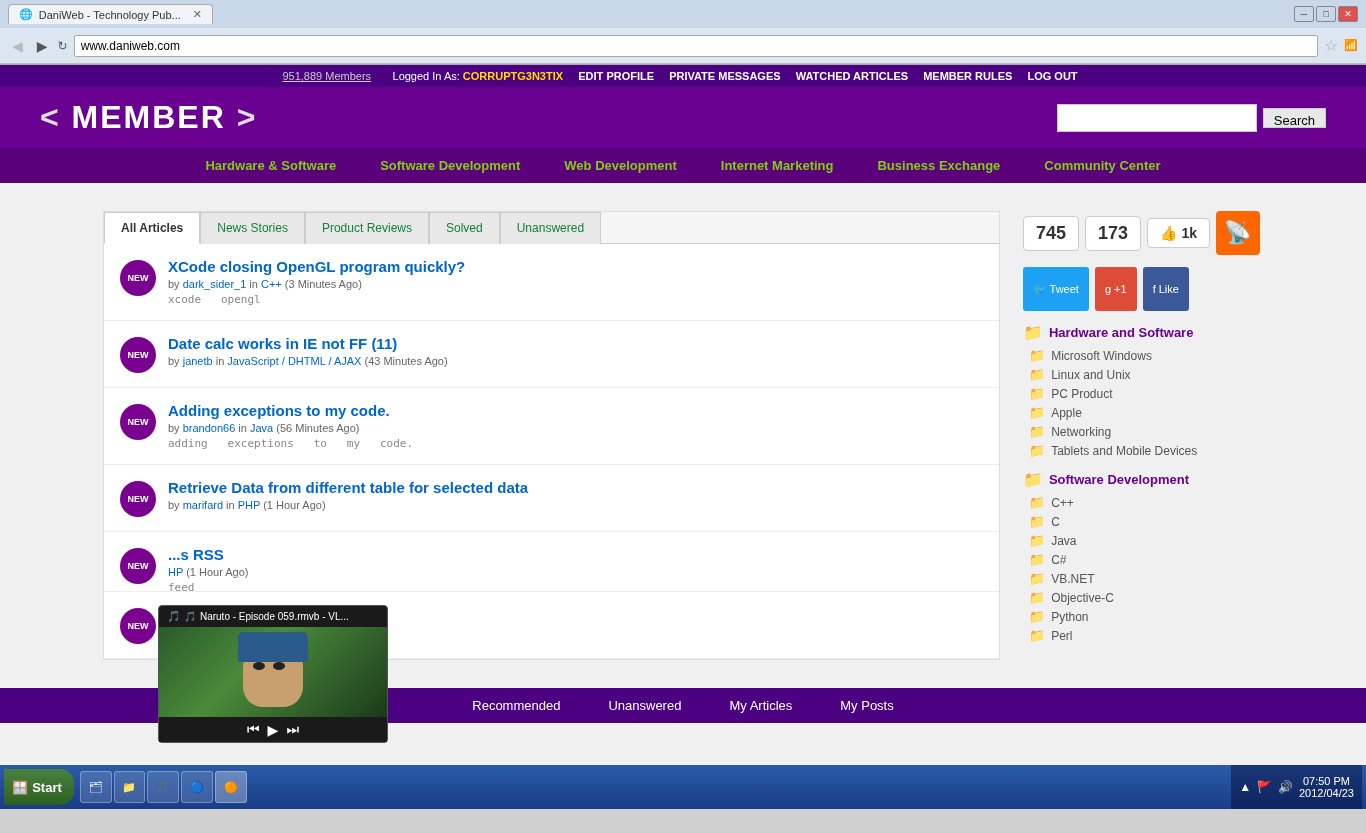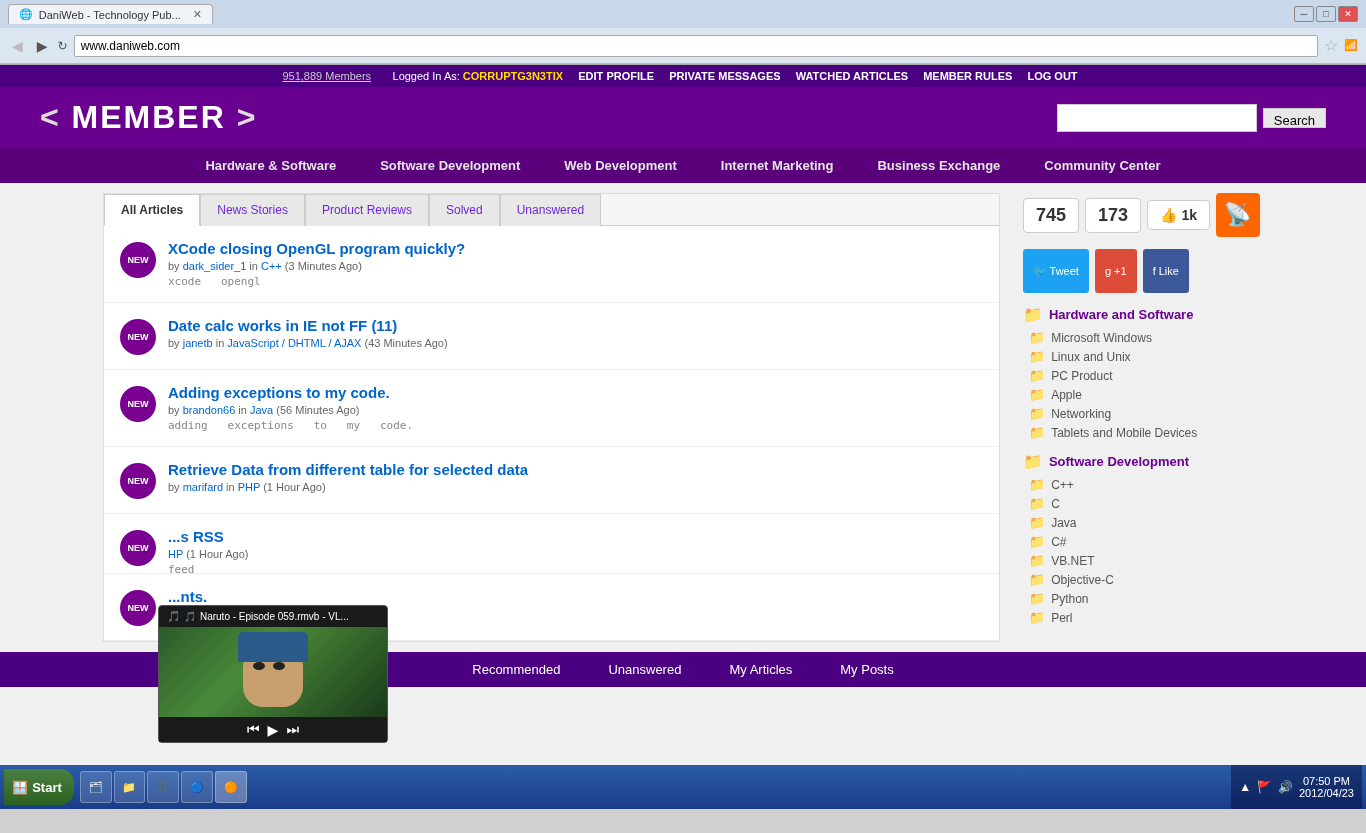--- a/index.html
+++ b/index.html
@@ -31,29 +31,29 @@
 
     
     .site-header { background: #6a0090; display: flex; align-items: center; justify-content: space-between; padding: 12px 40px; }
     .logo { color: white; font-size: 32px; font-weight: bold; font-family: 'Arial Black', Arial, sans-serif; letter-spacing: 2px; }
     .search-area { display: flex; align-items: center; gap: 6px; }
     .search-input { width: 200px; height: 28px; border: 1px solid #ccc; padding: 0 8px; font-size: 13px; }
     .search-btn { background: #e8e8e8; border: 1px solid #ccc; padding: 4px 10px; cursor: pointer; font-size: 13px; height: 20px; }
 
     
     .main-nav { background: #5a007a; display: flex; justify-content: center; }
-    .main-nav a { color: #e5e5e5; text-decoration: none; padding: 10px 22px; display: inline-block; font-size: 13px; font-weight: bold; }
-
-    
-    .content-area { display: flex; gap: 3px; padding: 10px 20px; max-width: 1200px; margin: 0 auto; }
+    .main-nav a { color: #84cc16; text-decoration: none; padding: 10px 22px; display: inline-block; font-size: 13px; font-weight: bold; }
+
+    
+    .content-area { display: flex; gap: 3px; padding: 10px 20px; max-width: 1200px; margin: 18px auto; }
 
     
     .articles-panel { flex: 1; background: white; border: 1px solid #ddd; margin-right: 20px; }
     .article-tabs { display: flex; border-bottom: 1px solid #ccc; background: #f5f5f5; }
-    .article-tab { padding: 8px 16px; font-size: 12px; cursor: pointer; border: 1px solid #ccc; border-bottom: none; margin-bottom: -1px; background: #e8e8e8; color: #6d28d9; text-decoration: none; }
+    .article-tab { padding: 8px 16px; font-size: 12px; cursor: pointer; border: 1px solid #ccc; border-bottom: none; margin-bottom: -1px; background: #e8e8e8; color: #15803d; text-decoration: none; }
     .article-tab.active { background: white; color: #333; font-weight: bold; border-bottom: 1px solid white; }
 
     
     .article-item { display: flex; align-items: flex-start; padding: 14px 16px; border-bottom: 1px solid #eee; gap: 12px; }
     .new-badge { background: #7a0090; color: white; border-radius: 50%; width: 36px; height: 36px; display: flex; align-items: center; justify-content: center; font-size: 9px; font-weight: bold; flex-shrink: 0; margin-top: 2px; }
     .article-content { flex: 1; }
     .article-title { color: #0066cc; font-size: 15px; font-weight: bold; text-decoration: none; display: block; margin-bottom: 3px; }
     .article-meta { font-size: 11px; color: #666; margin-bottom: 3px; }
     .article-meta a { color: #0066cc; text-decoration: none; }
     .article-tags { font-size: 11px; color: #888; font-family: monospace; margin-top: 3px; }

